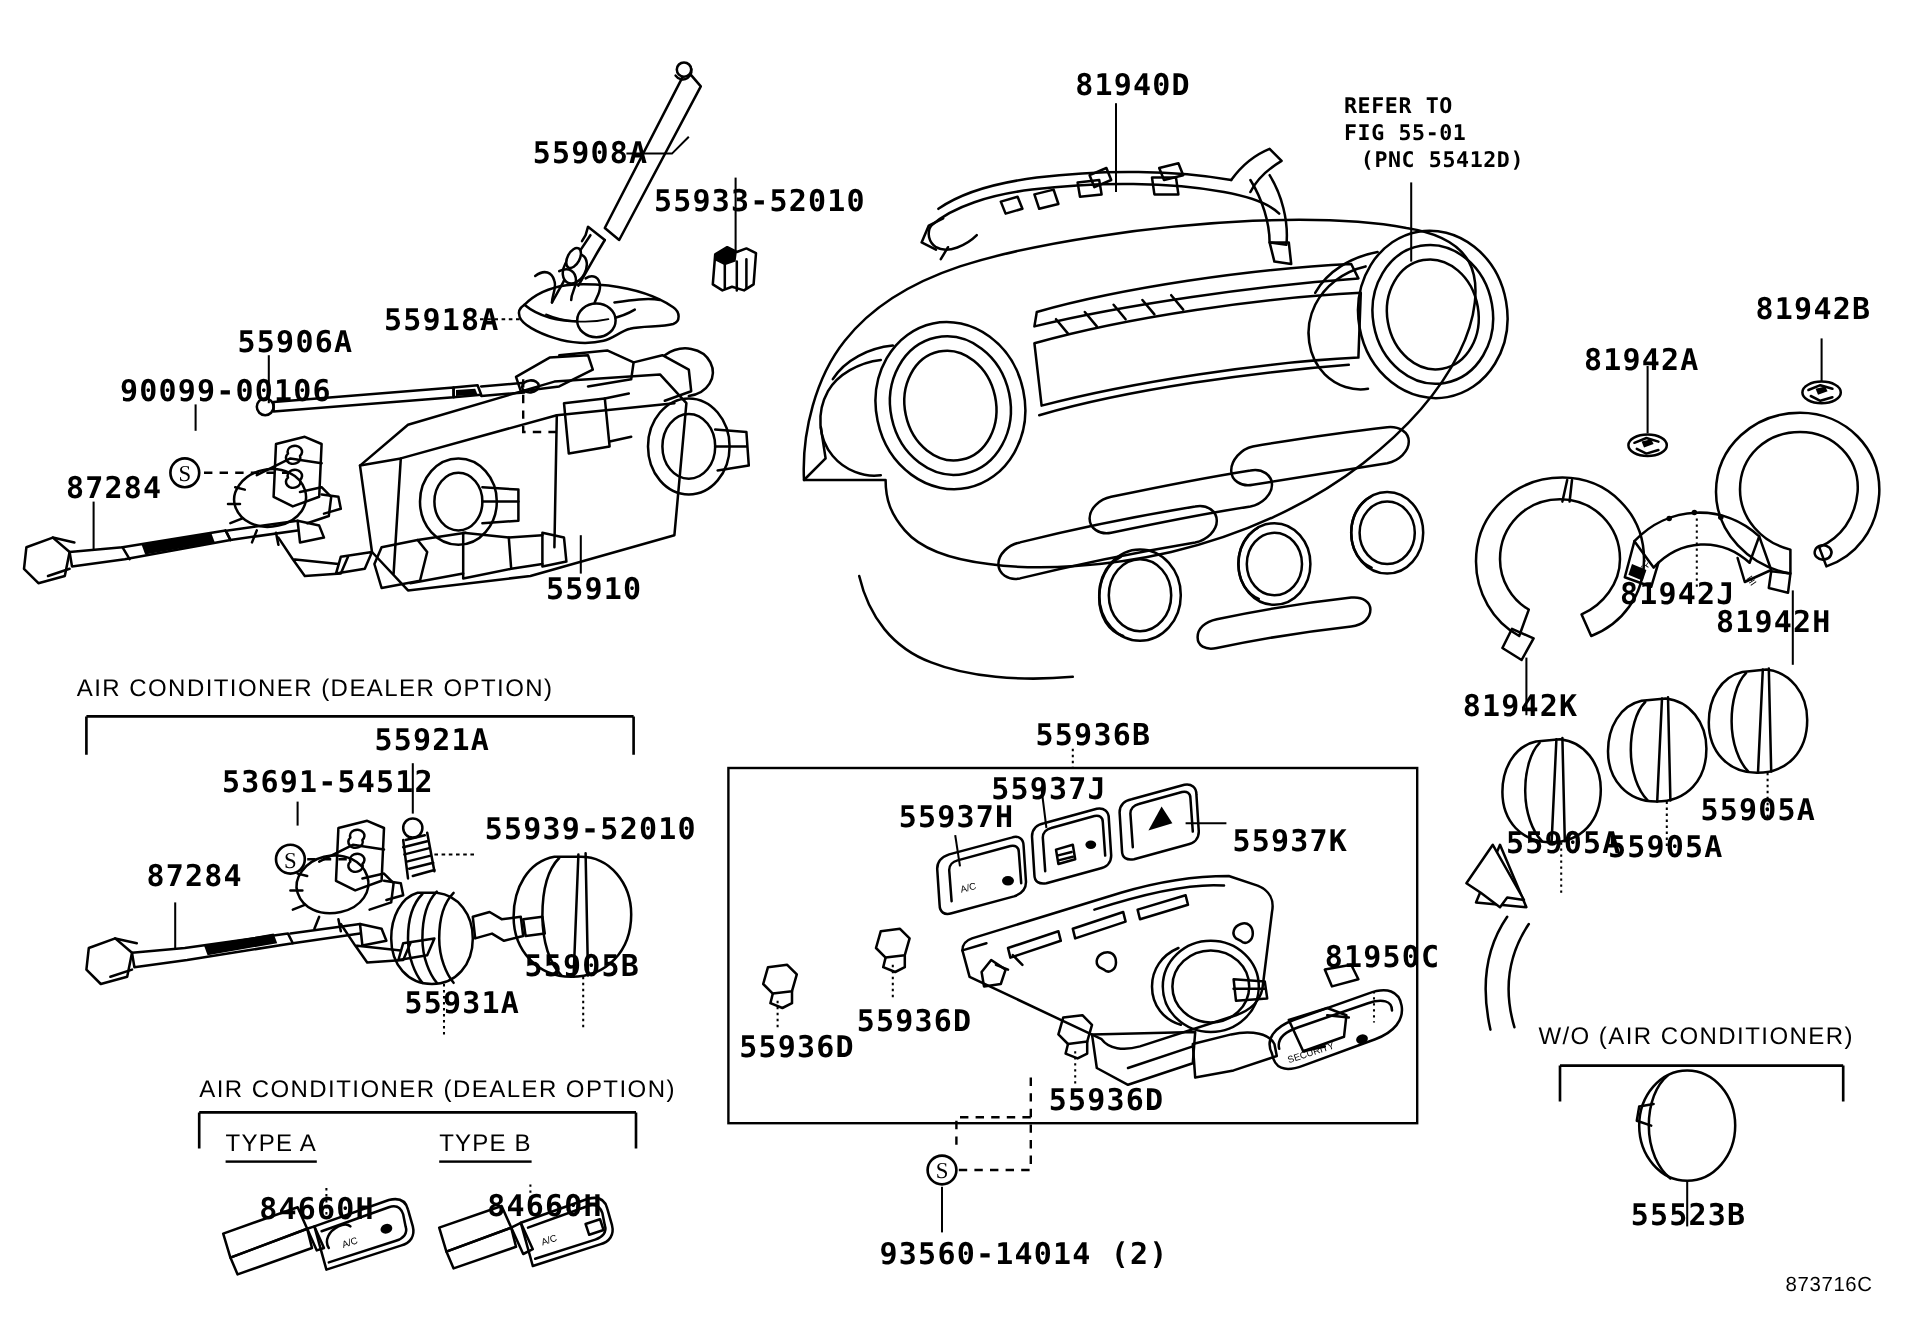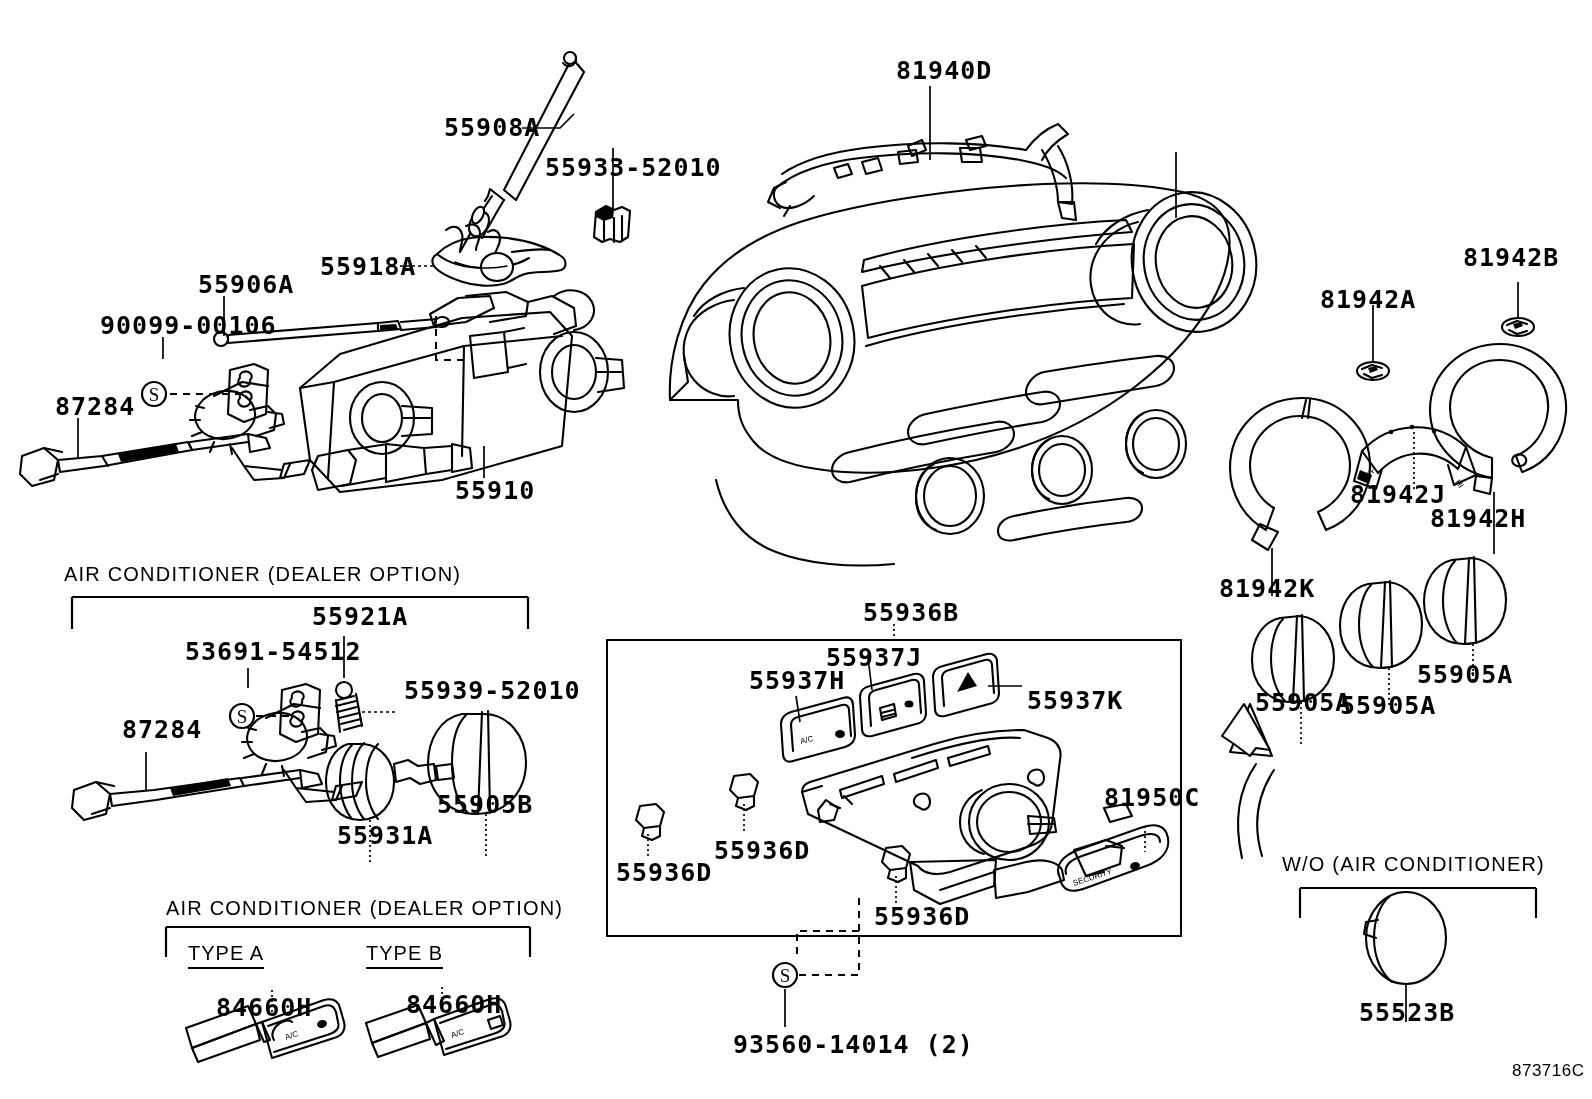--- a/index.html
+++ b/index.html
@@ -448,20 +448,25 @@
   <path class="brkt" d="M1300 888 v30 M1300 888 h236 M1536 888 v30"></path>
   <g>
     <ellipse class="st" cx="1406" cy="938" rx="40" ry="46"></ellipse>
     <path class="st" d="M1390 896 c-10 8 -16 24 -16 42 c0 20 8 36 18 44"></path>
     <path class="st" d="M1378 920 l-12 2 -2 12 12 4"></path>
     <path class="lead" d="M1406 984 v38"></path>
   </g>
 
 </svg>
 
+<div class="ref" style="left:1120px;top:78px;">
+  <div>REFER TO</div>
+  <div>FIG 55-01</div>
+  <div style="padding-left:14px">(PNC 55412D)</div>
+</div>
 
 <div class="lbl" style="left:444px;top:115px;">55908A</div>
 <div class="lbl" style="left:545px;top:155px;">55933-52010</div>
 <div class="lbl" style="left:320px;top:254px;">55918A</div>
 <div class="lbl" style="left:198px;top:272px;">55906A</div>
 <div class="lbl" style="left:100px;top:313px;">90099-00106</div>
 <div class="lbl" style="left:55px;top:394px;">87284</div>
 <div class="lbl" style="left:455px;top:478px;">55910</div>
 <div class="lbl" style="left:896px;top:58px;">81940D</div>
 <div class="lbl" style="left:1463px;top:245px;">81942B</div>
@@ -491,15 +496,15 @@
 <div class="lbl" style="left:406px;top:992px;">84660H</div>
 <div class="lbl" style="left:1359px;top:1000px;">55523B</div>
 
 <div class="grp" style="left:64px;top:563px;">AIR CONDITIONER (DEALER OPTION)</div>
 <div class="grp" style="left:166px;top:897px;">AIR CONDITIONER (DEALER OPTION)</div>
 <div class="grp" style="left:1282px;top:853px;text-align:right;">W/O (AIR CONDITIONER)</div>
 
 <div class="type" style="left:188px;top:942px;">TYPE A</div>
 <div class="type" style="left:366px;top:942px;">TYPE B</div>
 
-<div class="sheetid" style="left:1488px;top:1061px;margin-left:24px;">873716C</div>
+<div class="sheetid" style="left:1488px;top:1061px;">873716C</div>
 
 </div>
 
 </body></html>

